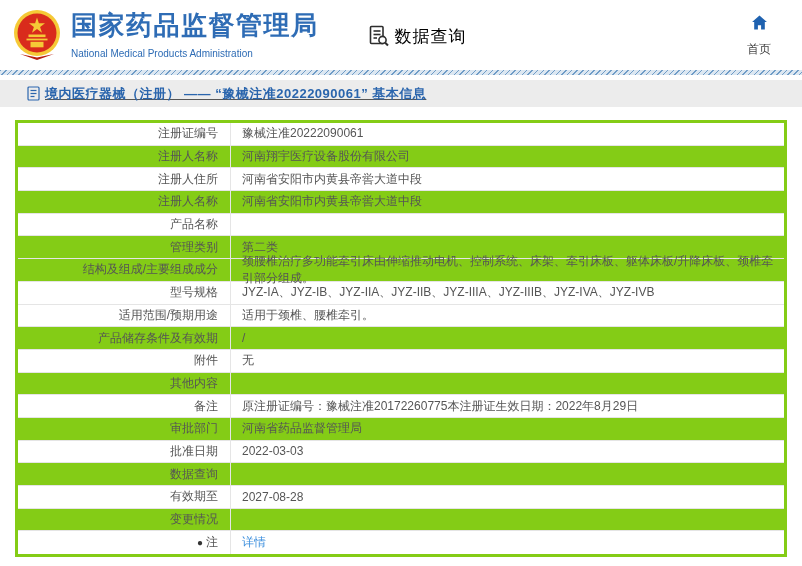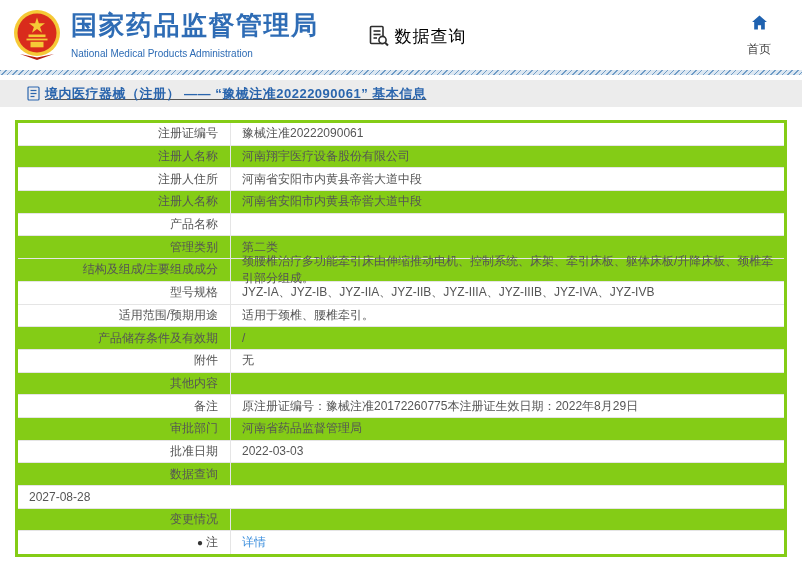--- a/index.html
+++ b/index.html
@@ -173,20 +173,21 @@
     </div>
     <div class="row">
       <div class="cell label">批准日期</div>
       <div class="cell value">2022-03-03</div>
     </div>
     <div class="row alt">
       <div class="cell label">数据查询</div>
       <div class="cell value"></div>
     </div>
     <div class="row">
+      <div class="cell label">有效期至</div>
       <div class="cell value">2027-08-28</div>
     </div>
     <div class="row alt">
       <div class="cell label">变更情况</div>
       <div class="cell value"></div>
     </div>
     <div class="row">
       <div class="cell label"><span class="note-ic">●</span>注</div>
       <div class="cell value">
         <a class="link">详情</a>

